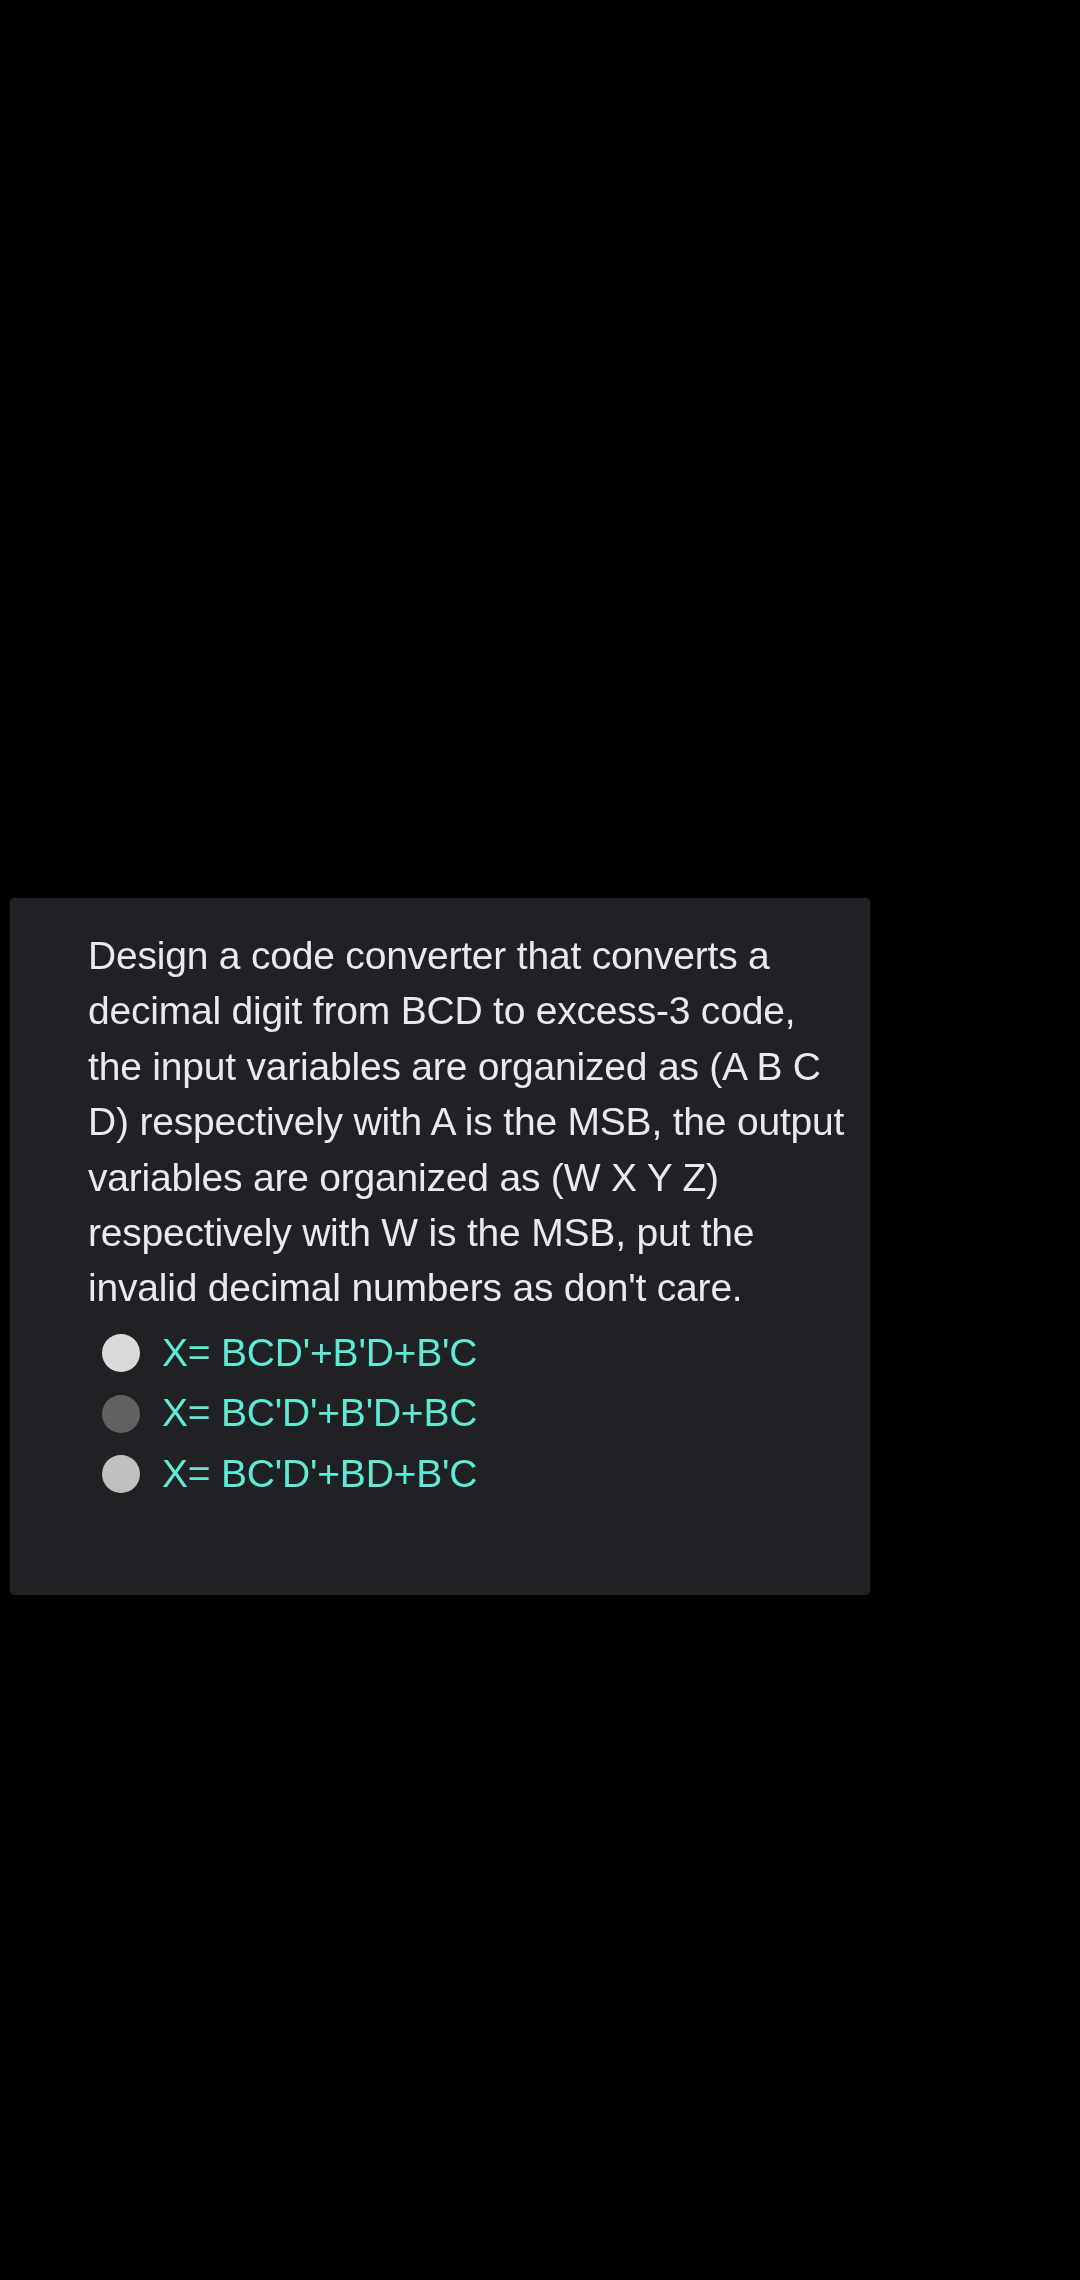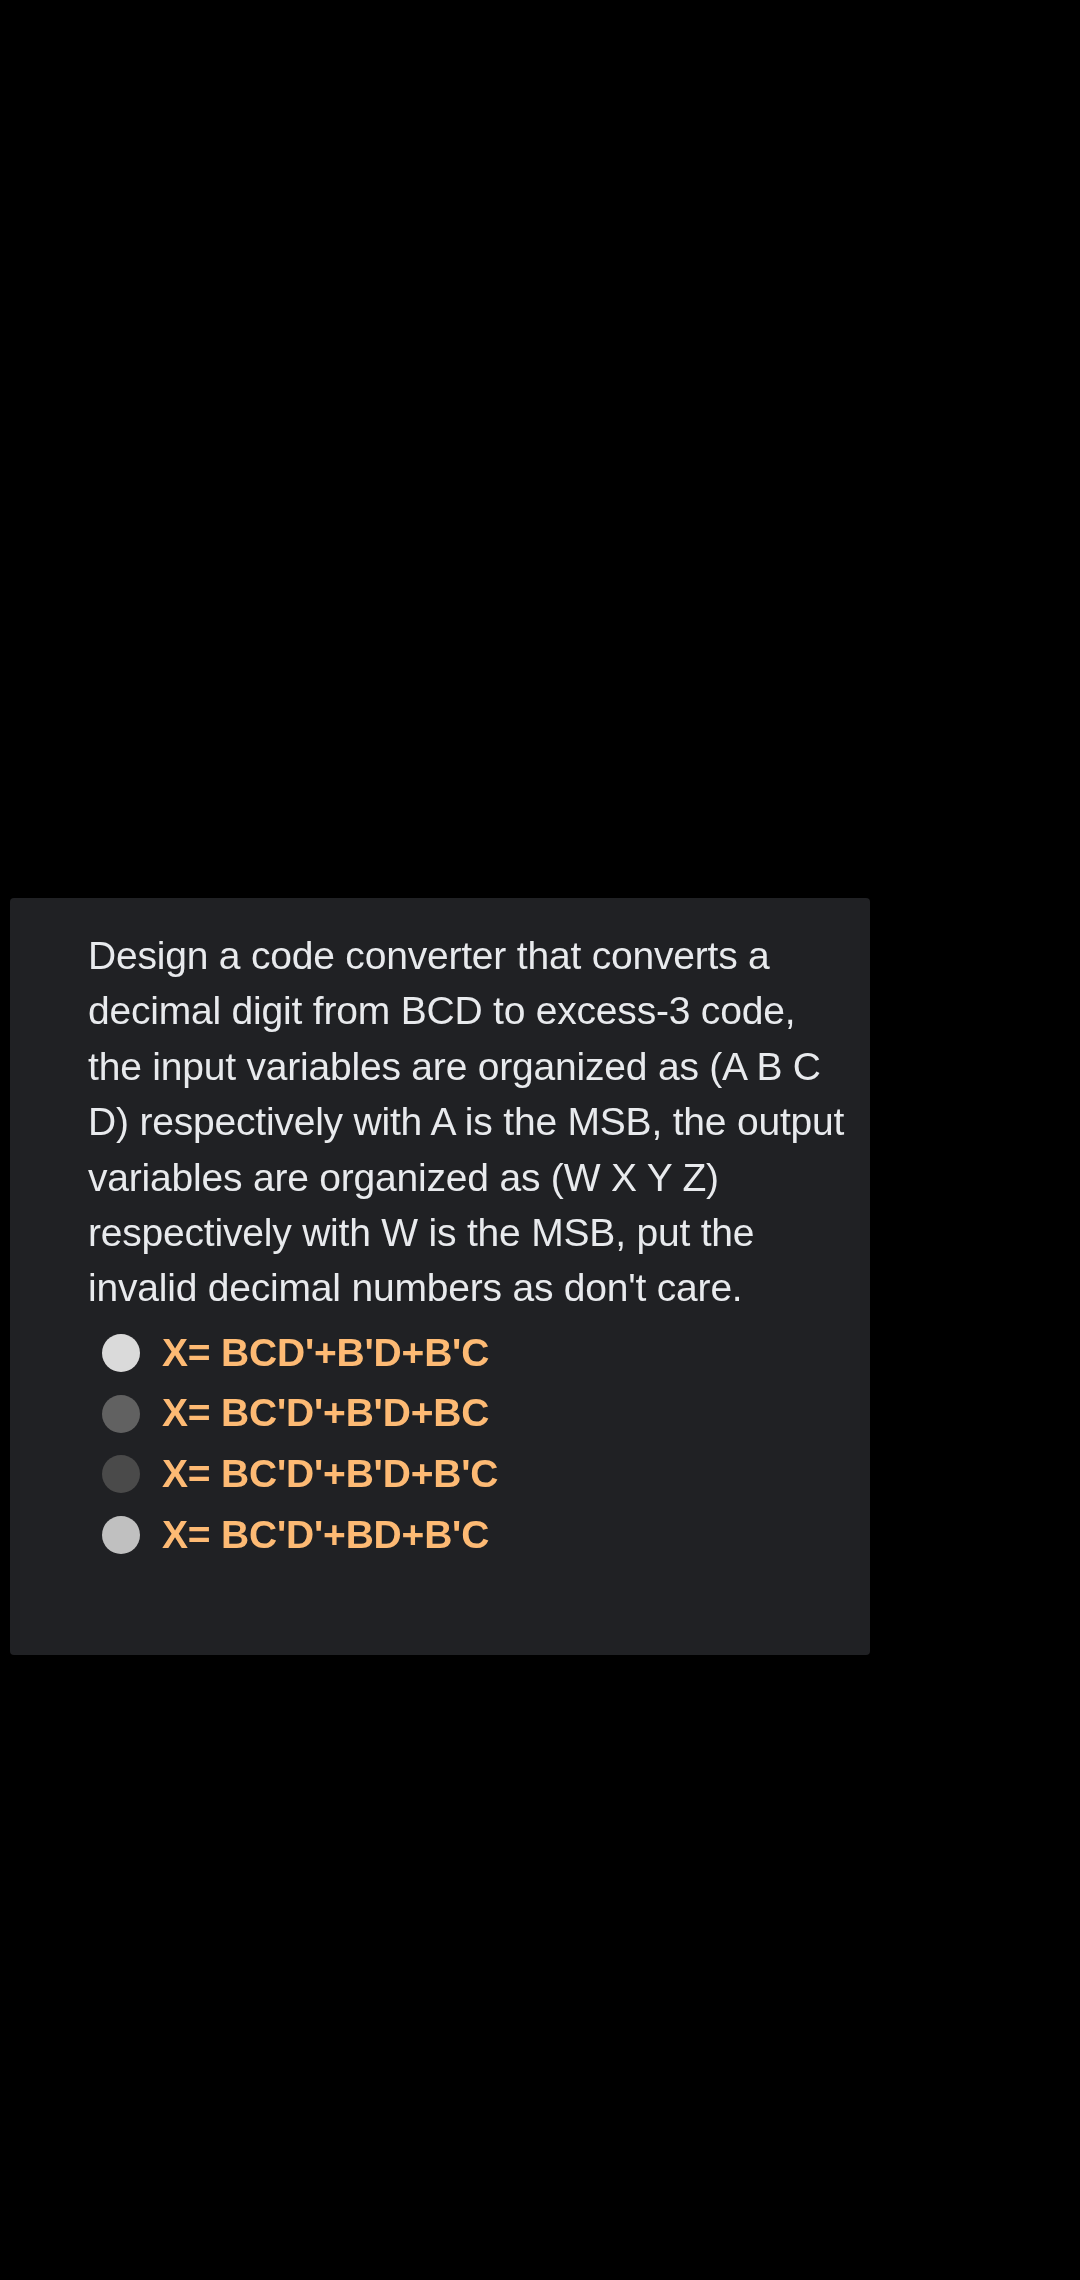--- a/index.html
+++ b/index.html
@@ -52,43 +52,39 @@
     .radio-mid {
       background: #616161;
     }
     .radio-dark {
       background: #4a4a4a;
     }
     .radio-lighter {
       background: #c0c0c0;
     }
     .option-text {
-      color: #fdba74;
+      color: #5eead4;
       font-size: 39px;
       line-height: 1.3;
-      font-weight: 700;
+      font-weight: 400;
       letter-spacing: -0.2px;
     }
   </style>
 </head>
 <body>
 
 <div class="question-card">
   <div class="question-text">Design a code converter that converts a decimal digit from BCD to excess-3 code, the input variables are organized as (A B C D) respectively with A is the MSB, the output variables are organized as (W X Y Z) respectively with W is the MSB, put the invalid decimal numbers as don't care.</div>
   <div class="options">
     <div class="option">
       <div class="radio radio-light"></div>
       <div class="option-text">X= BCD'+B'D+B'C</div>
     </div>
     <div class="option">
       <div class="radio radio-mid"></div>
       <div class="option-text">X= BC'D'+B'D+BC</div>
     </div>
     <div class="option">
-      <div class="radio radio-dark"></div>
-      <div class="option-text">X= BC'D'+B'D+B'C</div>
-    </div>
-    <div class="option">
       <div class="radio radio-lighter"></div>
       <div class="option-text">X= BC'D'+BD+B'C</div>
     </div>
   </div>
 </div>
 
 </body></html>

